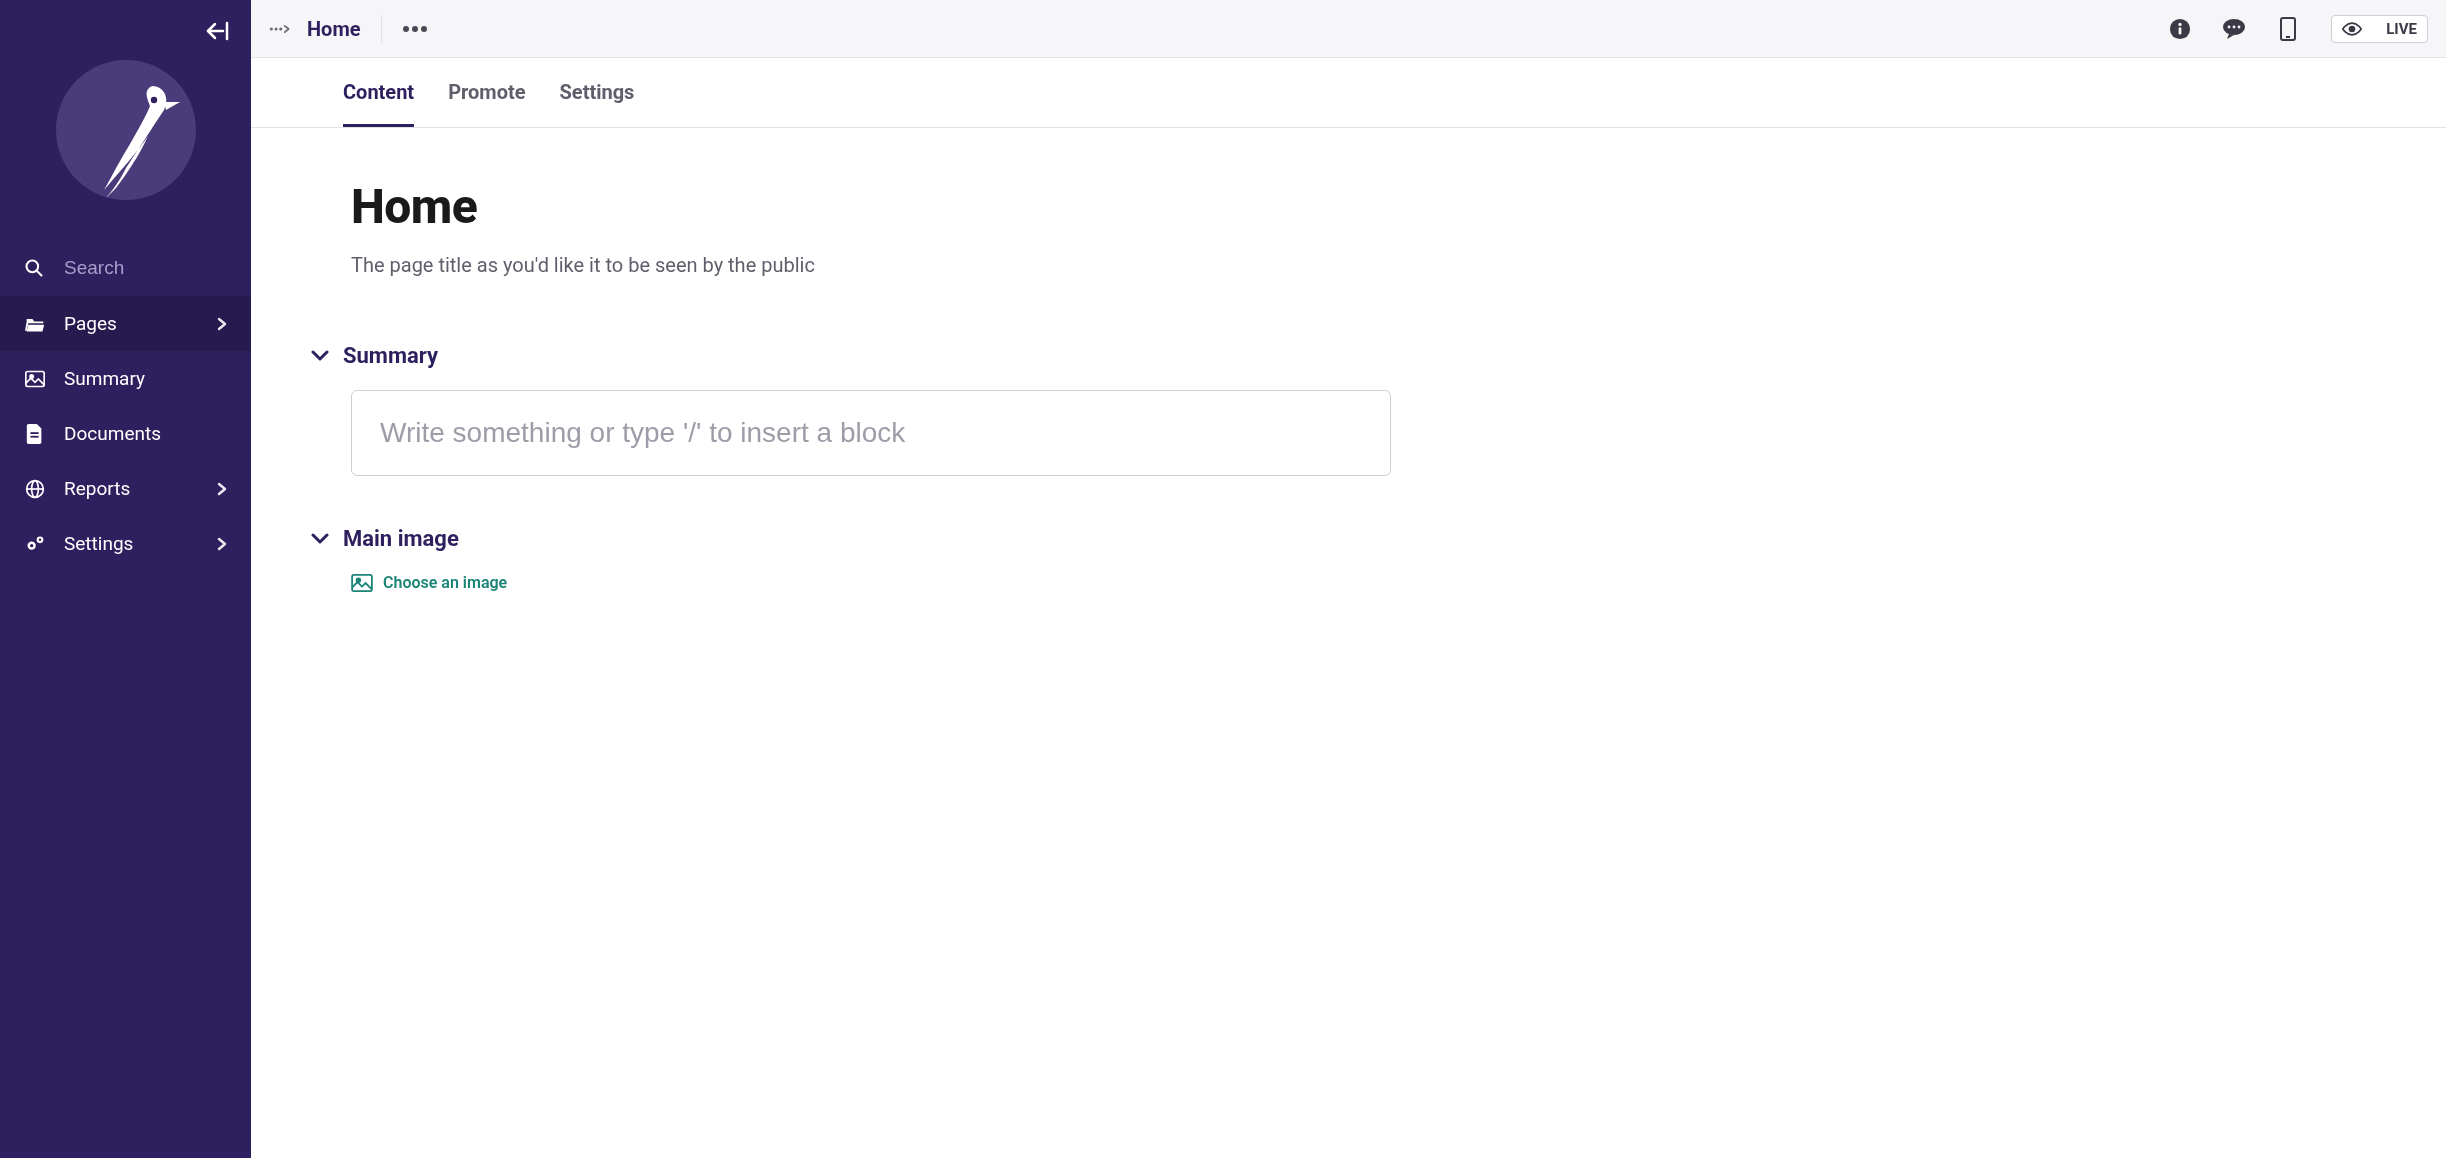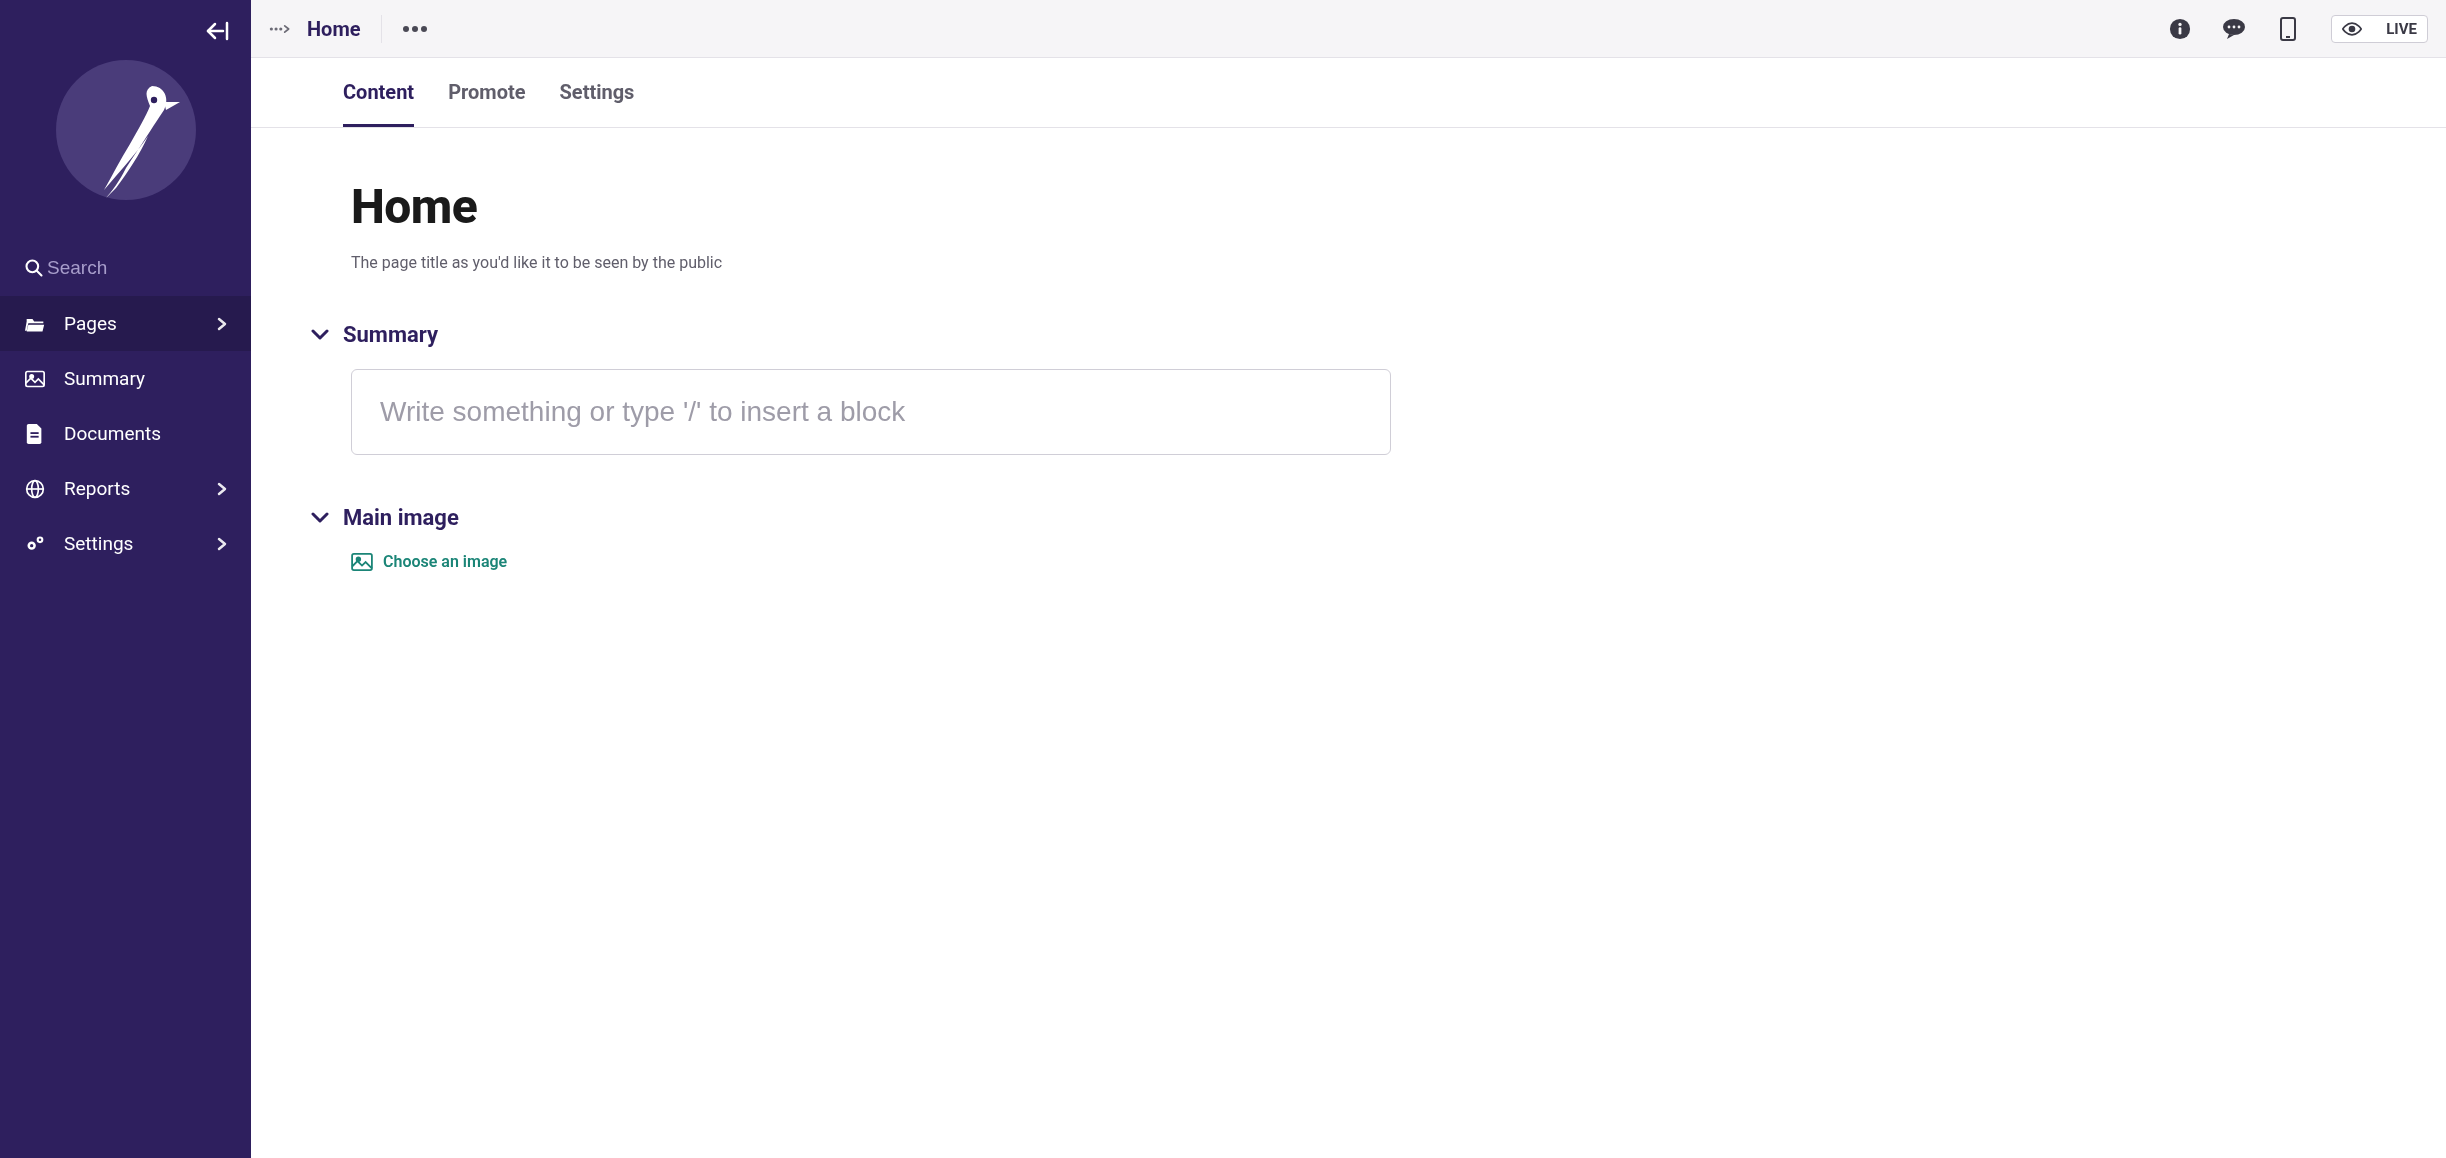--- a/index.html
+++ b/index.html
@@ -21,21 +21,21 @@
   *{box-sizing:border-box;}
   html,body{margin:0;padding:0;height:100%;font-family:-apple-system,BlinkMacSystemFont,"Segoe UI",Roboto,Helvetica,Arial,sans-serif;color:var(--text-dark);background:#fff;}
   body{display:flex;min-height:100vh;}
   
   .sidebar{width:251px;flex:0 0 251px;background:var(--sidebar-bg);color:var(--sidebar-text);display:flex;flex-direction:column;}
   .sidebar-top{display:flex;justify-content:flex-end;padding:12px 20px 0 20px;height:50px;align-items:center;}
   .collapse-btn{color:#fff;font-size:24px;font-weight:600;cursor:pointer;display:inline-flex;align-items:center;gap:0;}
   .logo-wrap{display:flex;justify-content:center;padding:10px 0 40px 0;}
   .logo-circle{width:140px;height:140px;border-radius:50%;background:#4a3c7a;position:relative;overflow:hidden;}
   .logo-svg{position:absolute;inset:0;}
-  .search-row{display:flex;align-items:center;gap:1px;padding:16px 24px;}
+  .search-row{display:flex;align-items:center;gap:18px;padding:16px 24px;}
   .search-row input{flex:1;background:transparent;border:none;outline:none;color:var(--sidebar-text);font-size:19px;}
   .search-row input::placeholder{color:var(--sidebar-muted);}
   .nav{display:flex;flex-direction:column;}
   .nav-item{display:flex;align-items:center;gap:18px;padding:16px 24px;font-size:19px;color:#fff;cursor:pointer;position:relative;}
   .nav-item.active{background:var(--sidebar-bg-active);}
   .nav-item .icon{width:22px;height:22px;display:inline-flex;align-items:center;justify-content:center;color:#fff;flex:0 0 22px;}
   .nav-item .chev{margin-left:auto;color:#fff;opacity:.9;font-size:14px;}
   
   .main{flex:1;display:flex;flex-direction:column;}
   .topbar{height:58px;background:var(--topbar-bg);border-bottom:1px solid var(--topbar-border);display:flex;align-items:center;padding:0 18px;gap:16px;}
@@ -47,21 +47,21 @@
   .topbar .tb-icon{width:26px;height:26px;display:inline-flex;align-items:center;justify-content:center;color:#3a3945;cursor:pointer;margin:0 6px;}
   .live-btn{display:inline-flex;align-items:center;gap:24px;border:1px solid var(--live-border);background:#fff;border-radius:4px;padding:4px 10px;font-size:15px;font-weight:700;color:#3a3945;cursor:pointer;margin-left:8px;}
   
   .tabs-wrap{border-bottom:1px solid var(--topbar-border);padding-left:92px;}
   .tabs{display:flex;gap:34px;max-width:480px;}
   .tab{padding:22px 0 20px 0;font-size:20px;font-weight:700;color:var(--text-muted);cursor:pointer;border-bottom:3px solid transparent;}
   .tab.active{color:var(--accent);border-bottom-color:var(--accent);}
   
   .content{padding:50px 80px 40px 100px;max-width:1400px;}
   .page-title{font-size:48px;font-weight:800;margin:0 0 18px 0;color:#1a1a1a;letter-spacing:-0.5px;}
-  .page-subtitle{font-size:16px;color:var(--text-muted);margin:0 0 50px 0;}
+  .page-subtitle{font-size:20px;color:var(--text-muted);margin:0 0 66px 0;}
   .section{margin-bottom:50px;}
   .section-head{display:flex;align-items:center;gap:14px;margin-left:-40px;margin-bottom:22px;}
   .section-head .chev{color:var(--section-title);font-size:18px;cursor:pointer;}
   .section-title{font-size:22px;font-weight:700;color:var(--section-title);}
   .summary-input{width:100%;max-width:1040px;border:1px solid var(--input-border);border-radius:6px;padding:26px 28px;font-size:28px;color:#333;outline:none;}
   .summary-input::placeholder{color:var(--placeholder);}
   .choose-image{display:inline-flex;align-items:center;gap:10px;color:var(--teal);font-size:16px;font-weight:600;cursor:pointer;}
   .choose-image .img-icon{width:22px;height:18px;display:inline-flex;}
   svg{display:block;}
 </style>

